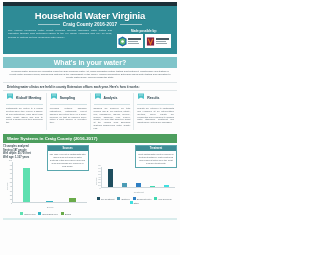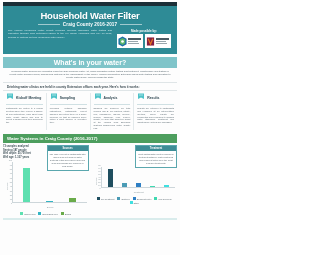--- a/index.html
+++ b/index.html
@@ -149,21 +149,21 @@
   .legend-label { font-size:2.2px; color:#56656d; }
 
   .footer-rule { margin:3px 3px 0 3px; height:2px; background:#d9ecec; }
 </style>
 </head>
 <body>
 
 <div class="page">
 
   <div class="header">
-    <div class="header-title">Household Water Filter</div>
+    <div class="header-title">Household Water Virginia</div>
     <div class="sub-row">
       <span class="sub-rule"></span>
       <span class="header-sub">Craig County 2016-2017</span>
       <span class="sub-rule"></span>
     </div>
     <div class="header-lower">
       <div class="header-para">The Virginia Household Water Quality Program provides affordable water testing and education through local Extension offices to the 1.7 million Virginians who rely on wells, springs or cisterns for their household water supply.</div>
       <div class="partners">
         <div class="partners-label">Made possible by:</div>
         <div class="logo-row">

